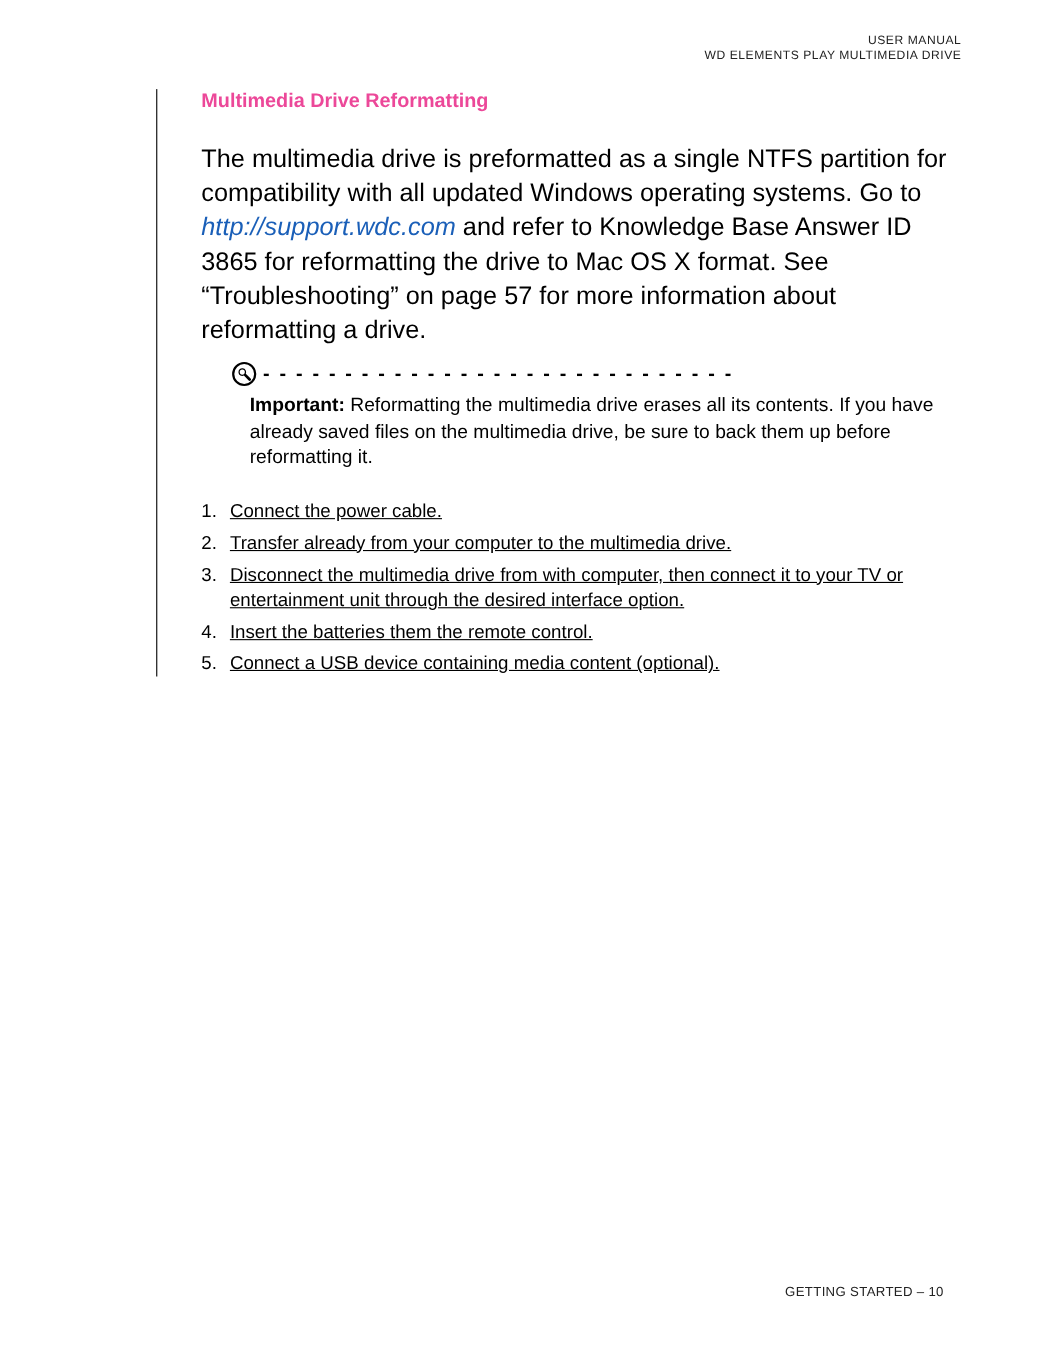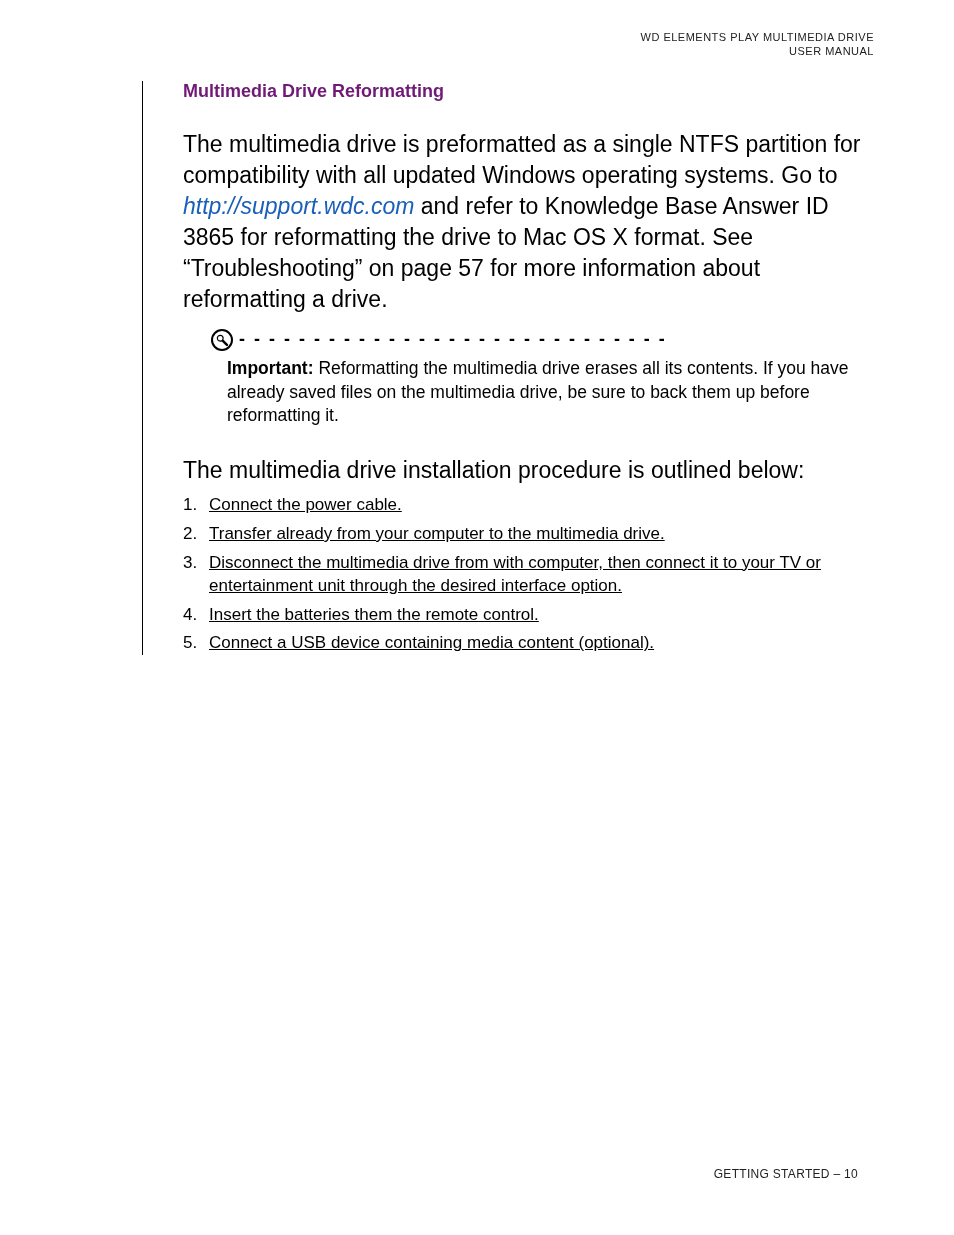--- a/index.html
+++ b/index.html
@@ -21,21 +21,21 @@
       margin-bottom: 22px;
     }
     .content-wrap {
       margin-left: 62px;
       border-left: 1px solid #000;
       padding-left: 40px;
     }
     .subheading {
       font-size: 18px;
       font-weight: bold;
-      color: #701a75;
+      color: #ec4899;
       margin-bottom: 10px;
     }
     .body-text {
       font-size: 23px;
       line-height: 1.35;
       color: #000;
       margin-bottom: 14px;
       margin-top: 27px;
     }
     .link {
@@ -113,22 +113,22 @@
       font-size: 12px;
       letter-spacing: 0.3px;
       color: #222;
     }
     .bold { font-weight: bold; }
   </style>
 </head>
 <body>
 
 <div class="header">
+  <div>USER MANUAL</div>
   <div>WD ELEMENTS PLAY MULTIMEDIA DRIVE</div>
-  <div>USER MANUAL</div>
 </div>
 
 <div class="content-wrap">
 
   <div class="subheading">Multimedia Drive Reformatting</div>
 
   <p class="body-text">
     <span>The multimedia drive is preformatted as a single NTFS partition for compatibility with all updated Windows operating systems. Go to </span><a class="link" href="#">http://support.wdc.com</a><span> and refer to Knowledge Base Answer ID 3865 for reformatting the drive to Mac OS X format. See “Troubleshooting” on page 57 for more information about reformatting a drive.</span>
   </p>
 
@@ -140,21 +140,20 @@
         </svg>
       </span>
       <span class="dots-line">- - - - - - - - - - - - - - - - - - - - - - - - - - - - - - - - - - - - - - - - - - - - -</span>
     </div>
     <div class="important-text">
       <span class="bold">Important:</span><span> Reformatting the multimedia drive erases all its contents. If you have already saved files on the multimedia drive, be sure to back them up before reformatting it.</span>
     </div>
   </div>
 
 
-  <p class="body-text" style="margin-bottom:8px;">The multimedia drive installation procedure is outlined below:</p>
 
   <ol class="ol">
     <li>Connect the power cable.</li>
     <li>Transfer already from your computer to the multimedia drive.</li>
     <li>Disconnect the multimedia drive from with computer, then connect it to your TV or entertainment unit through the desired interface option.</li>
     <li>Insert the batteries them the remote control.</li>
     <li>Connect a USB device containing media content (optional).</li>
   </ol>
 
 </div>

